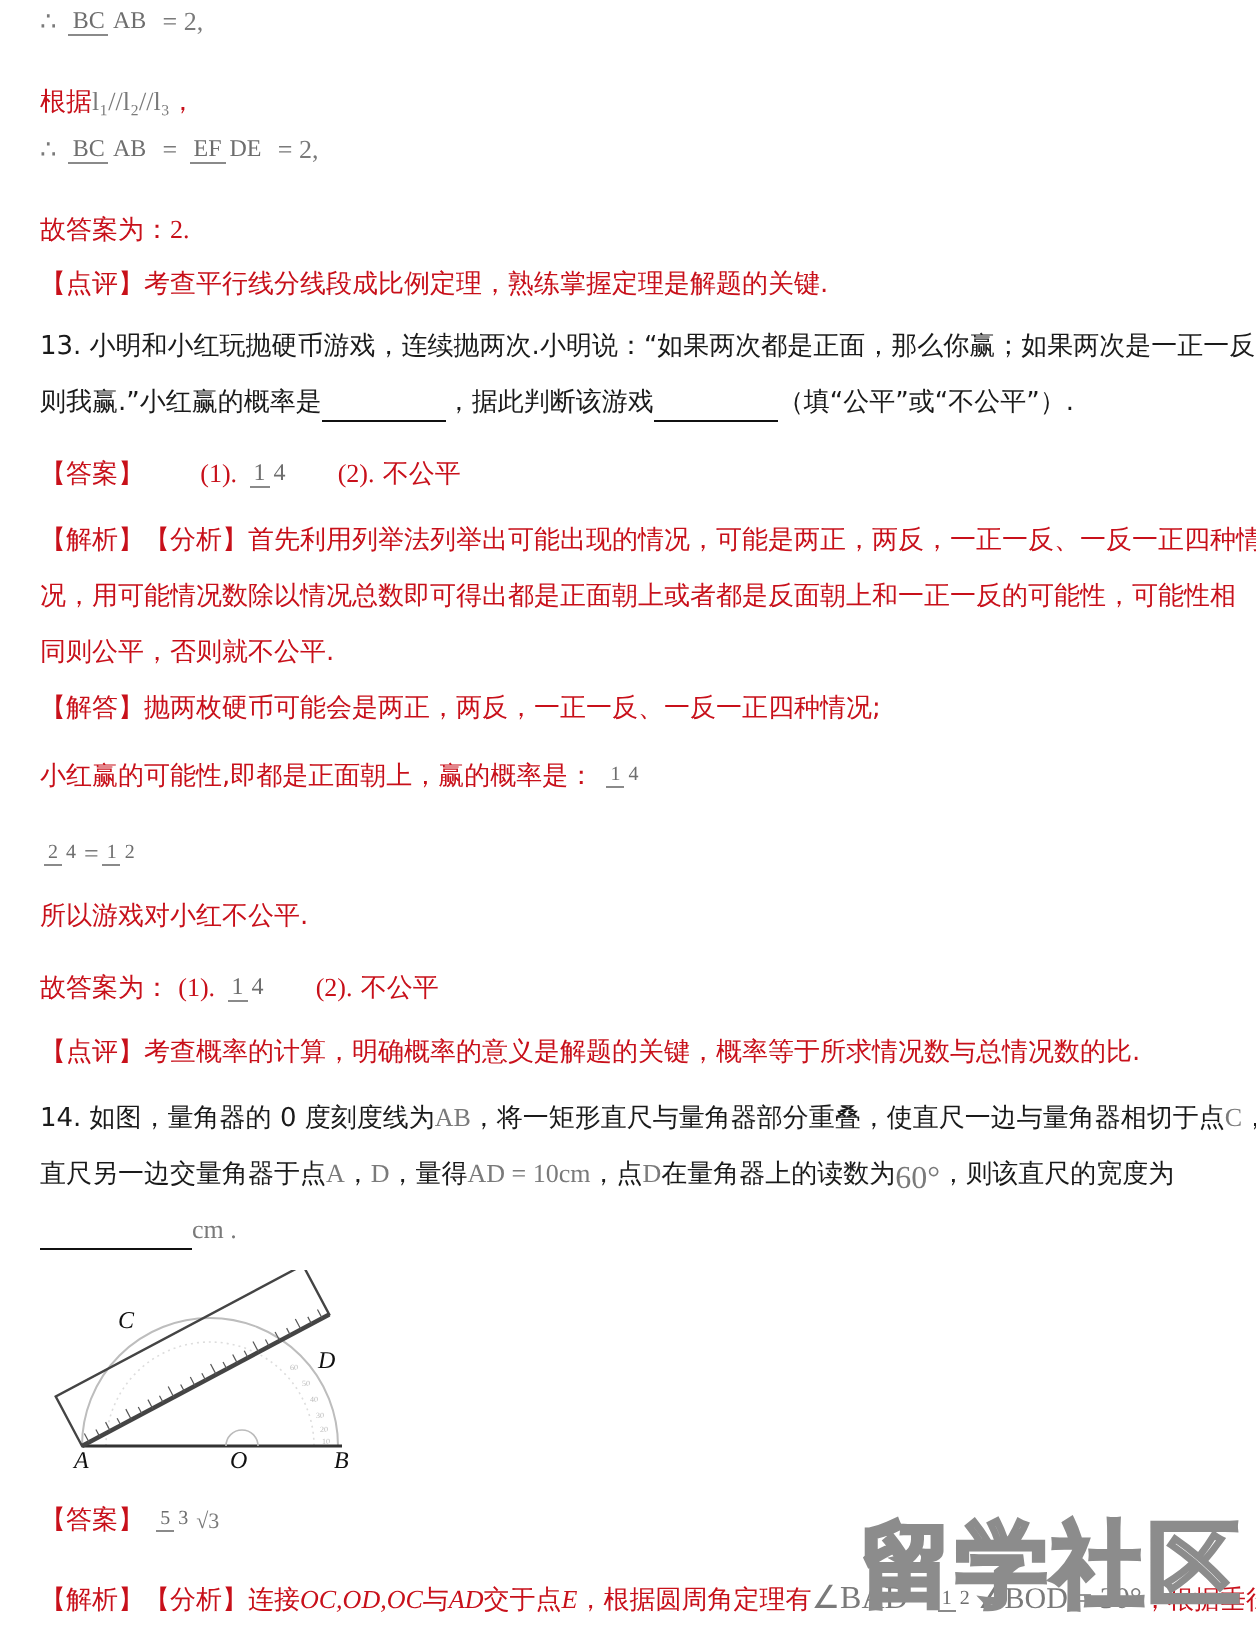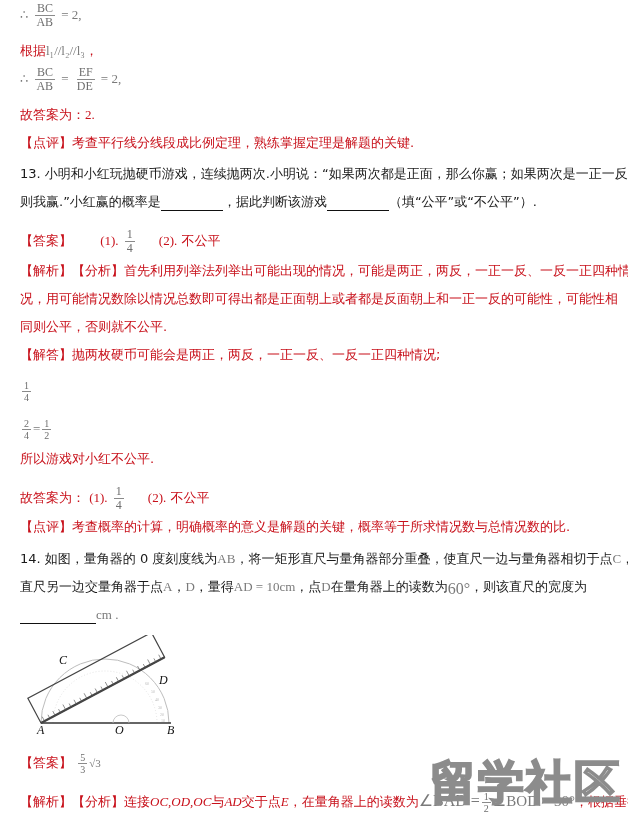--- a/index.html
+++ b/index.html
@@ -3,21 +3,21 @@
 <meta charset="utf-8">
 <style>
   html, body { margin:0; padding:0; background:#ffffff; }
   body { width:628px; height:820px; overflow:hidden; position:relative;
          font-family:"DejaVu Sans", "Liberation Sans", sans-serif; font-size:13px; color:#111; }
   .line { position:absolute; left:20px; white-space:nowrap; line-height:18px; }
   .red { color:#c8101a; }
   .dark { color:#1a1a1a; }
   .gray { color:#7a7a7a; font-family:"Liberation Serif", serif; }
   .serif { font-family:"Liberation Serif", serif; }
-  .frac { display:inline-flex; flex-direction:column; align-items:flex-end; vertical-align:middle;
+  .frac { display:inline-flex; flex-direction:row; align-items:flex-start; vertical-align:middle;
           font-family:"Liberation Serif", serif; color:#6e6e6e; font-size:12px; line-height:13px; margin:0 2px; }
   .frac .num { border-bottom:1px solid #8a8a8a; padding:0 2px; }
   .frac .den { padding:0 2px; }
   .frac.small { font-size:10px; line-height:11px; }
   .blank { display:inline-block; border-bottom:1px solid #111; vertical-align:bottom; height:14px; }
   .watermark { position:absolute; right:6px; top:752px; font-size:46px; font-weight:bold;
                color:rgba(255,255,255,0.92); letter-spacing:2px; font-family:"DejaVu Sans", sans-serif;
                -webkit-text-stroke:2px #8c8c8c; }
   .ital { font-style:italic; font-family:"Liberation Serif", serif; }
 </style>
@@ -78,20 +78,21 @@
 <div class="line red" style="top:262px;">
   <span>【解析】【分析】</span><span>首先利用列举法列举出可能出现的情况，可能是两正，两反，一正一反、一反一正四种情</span>
 </div>
 <div class="line red" style="top:290px;">况，用可能情况数除以情况总数即可得出都是正面朝上或者都是反面朝上和一正一反的可能性，可能性相</div>
 <div class="line red" style="top:318px;">同则公平，否则就不公平.</div>
 
 <div class="line red" style="top:346px;">
   <span>【解答】</span><span>抛两枚硬币可能会是两正，两反，一正一反、一反一正四种情况;</span>
 </div>
 <div class="line red" style="top:380px;">
+  <span>小红赢的可能性,即都是正面朝上，赢的概率是：</span>
   <span class="frac small">
       <span class="num">1</span>
       <span class="den">4</span>
     </span>
 </div>
 <div class="line red" style="top:418px;">
   <span class="frac small">
       <span class="num">2</span>
       <span class="den">4</span>
     </span><span class="gray">=</span><span class="frac small">
@@ -181,19 +182,19 @@
 
 <div class="line" style="top:752px;">
   <span class="red">【答案】</span>
   <span class="frac small">
       <span class="num">5</span>
       <span class="den">3</span>
     </span><span class="gray" style="font-size:11px;">√3</span>
 </div>
 
 <div class="line" style="top:791px;">
-  <span class="red">【解析】【分析】</span><span class="red">连接</span><span class="red ital">OC,OD,OC</span><span class="red">与</span><span class="red ital">AD</span><span class="red">交于点</span><span class="red ital">E</span><span class="red">，在量角器上的读数为</span><span class="gray" style="font-size:16px;">∠BAD =</span><span class="frac small">
+  <span class="red">【解析】【分析】</span><span class="red">连接</span><span class="red ital">OC,OD,OC</span><span class="red">与</span><span class="red ital">AD</span><span class="red">交于点</span><span class="red ital">E</span><span class="red">，根据圆周角定理有</span><span class="gray" style="font-size:16px;">∠BAD =</span><span class="frac small">
       <span class="num">1</span>
       <span class="den">2</span>
     </span><span class="gray" style="font-size:15px;">∠BOD = 30°</span><span class="red">，根据垂径定理有：</span>
 </div>
 
 <div class="watermark">留学社区</div>
 
 </body></html>

